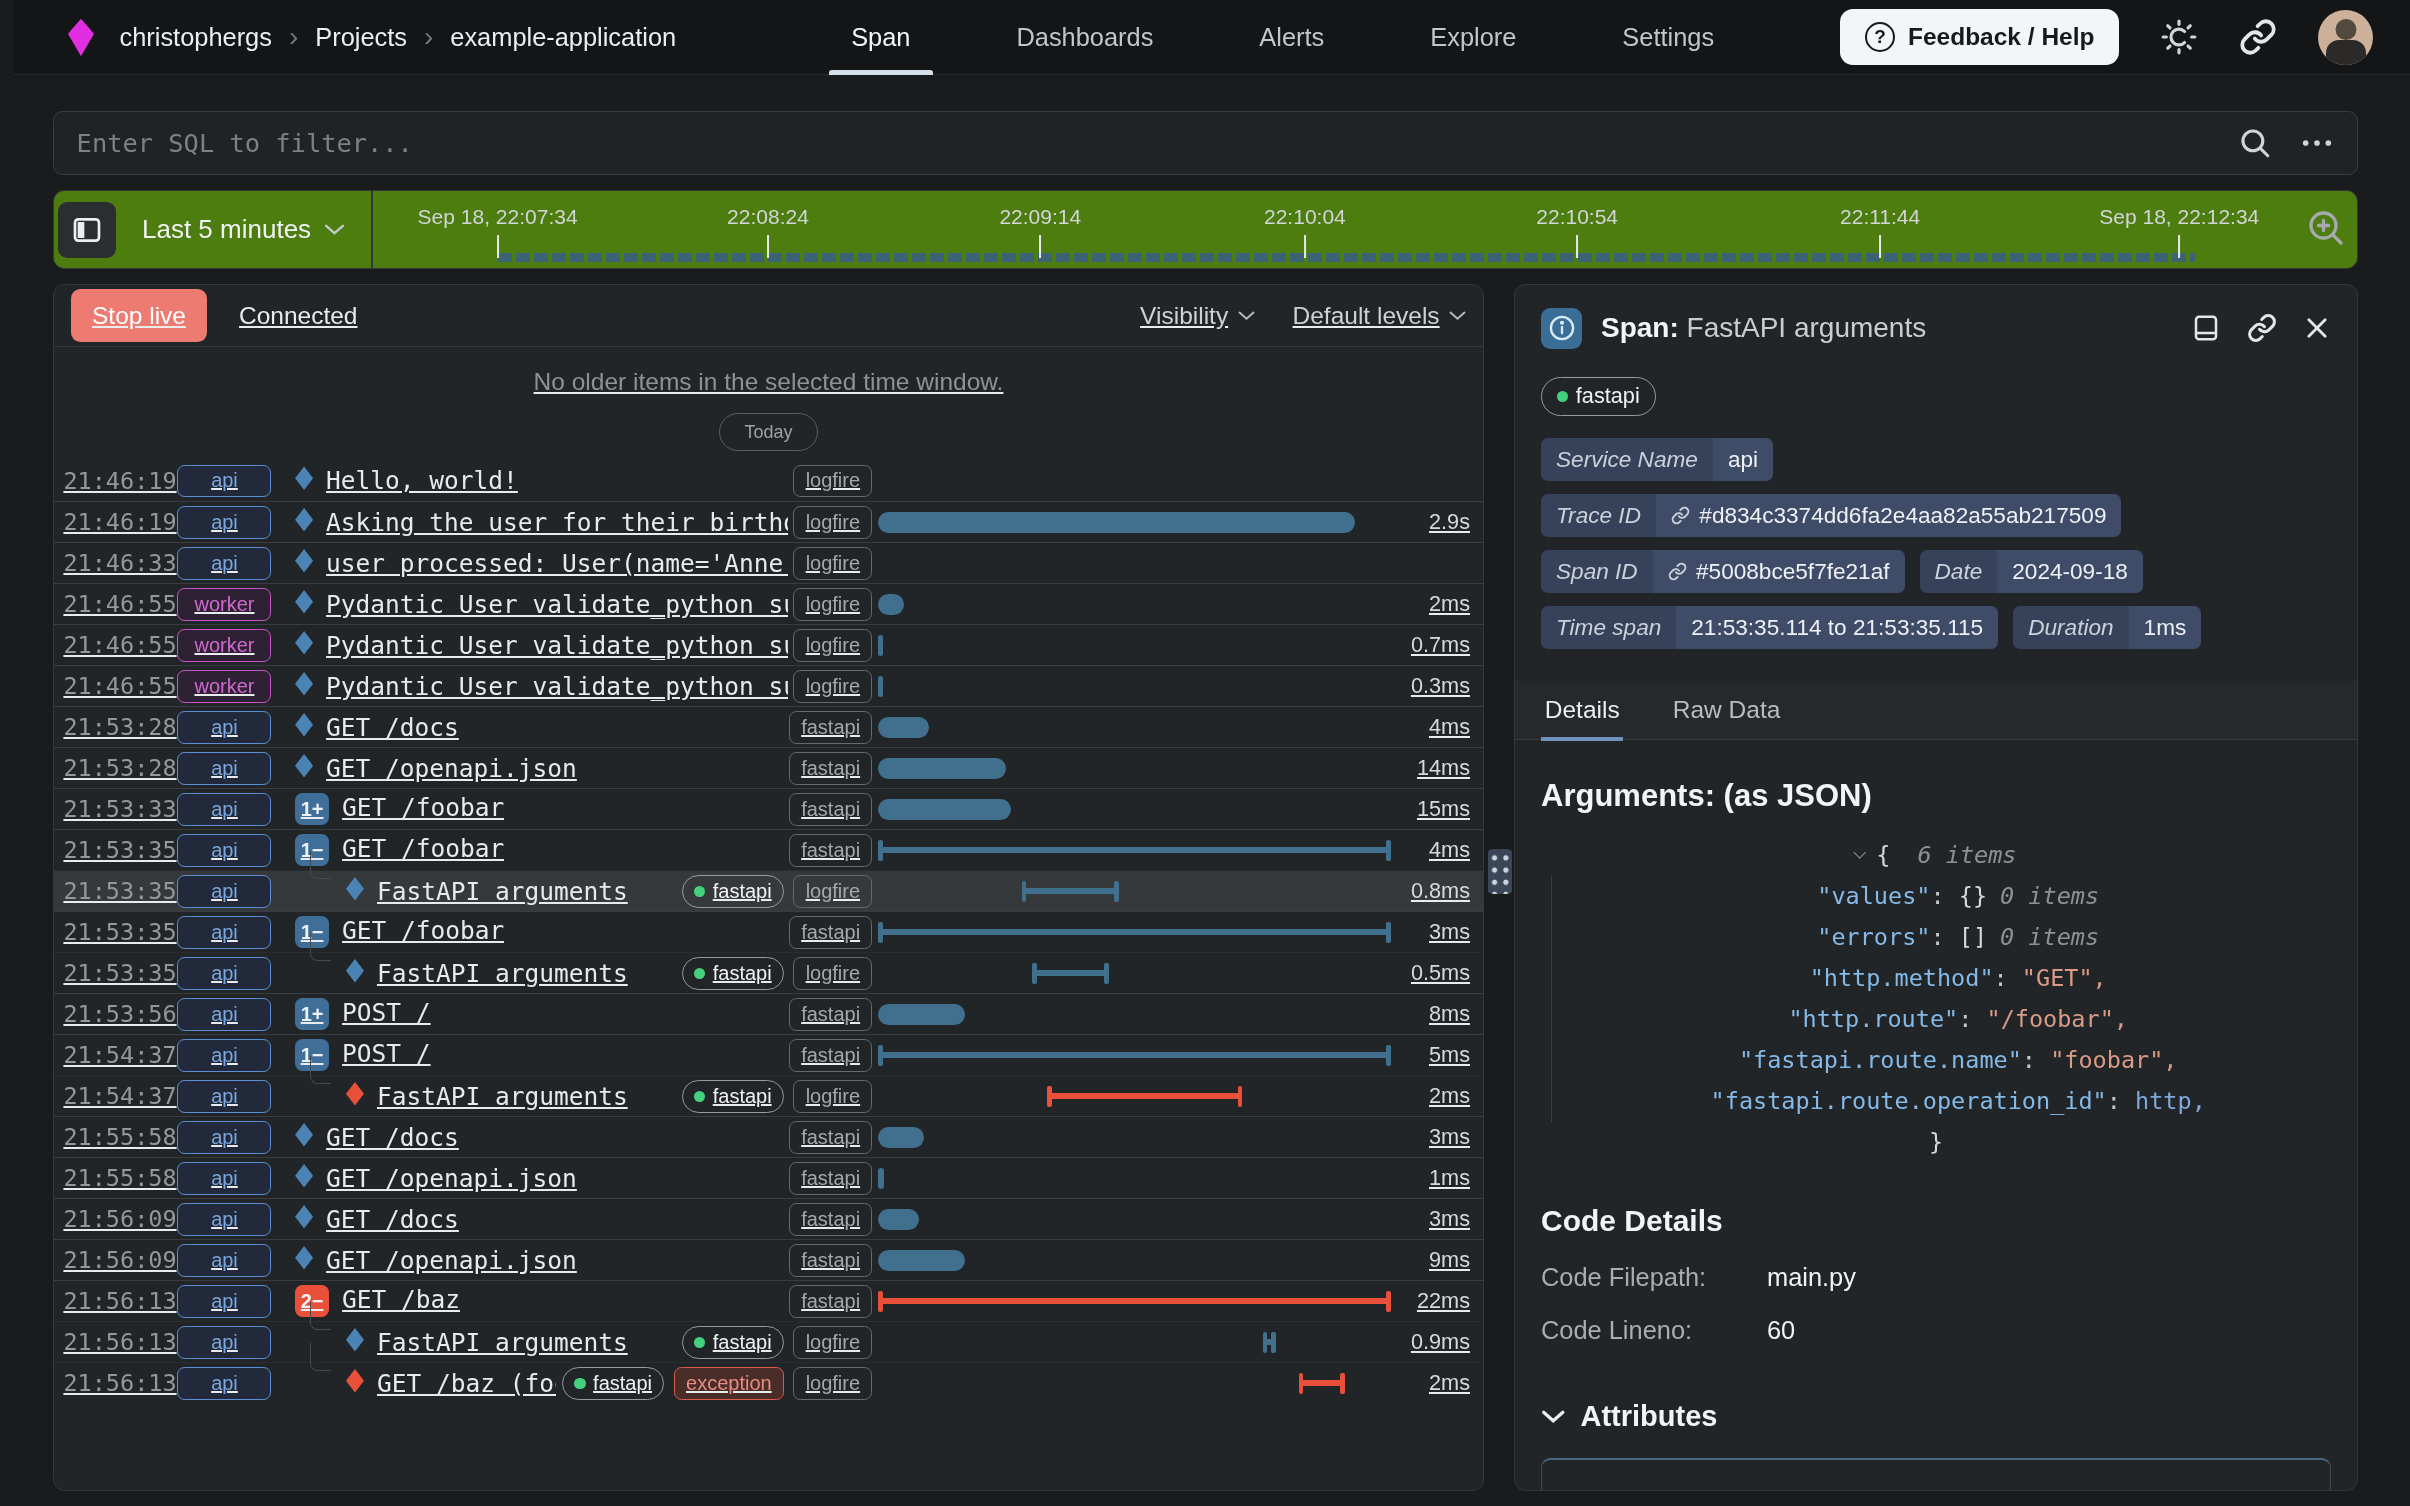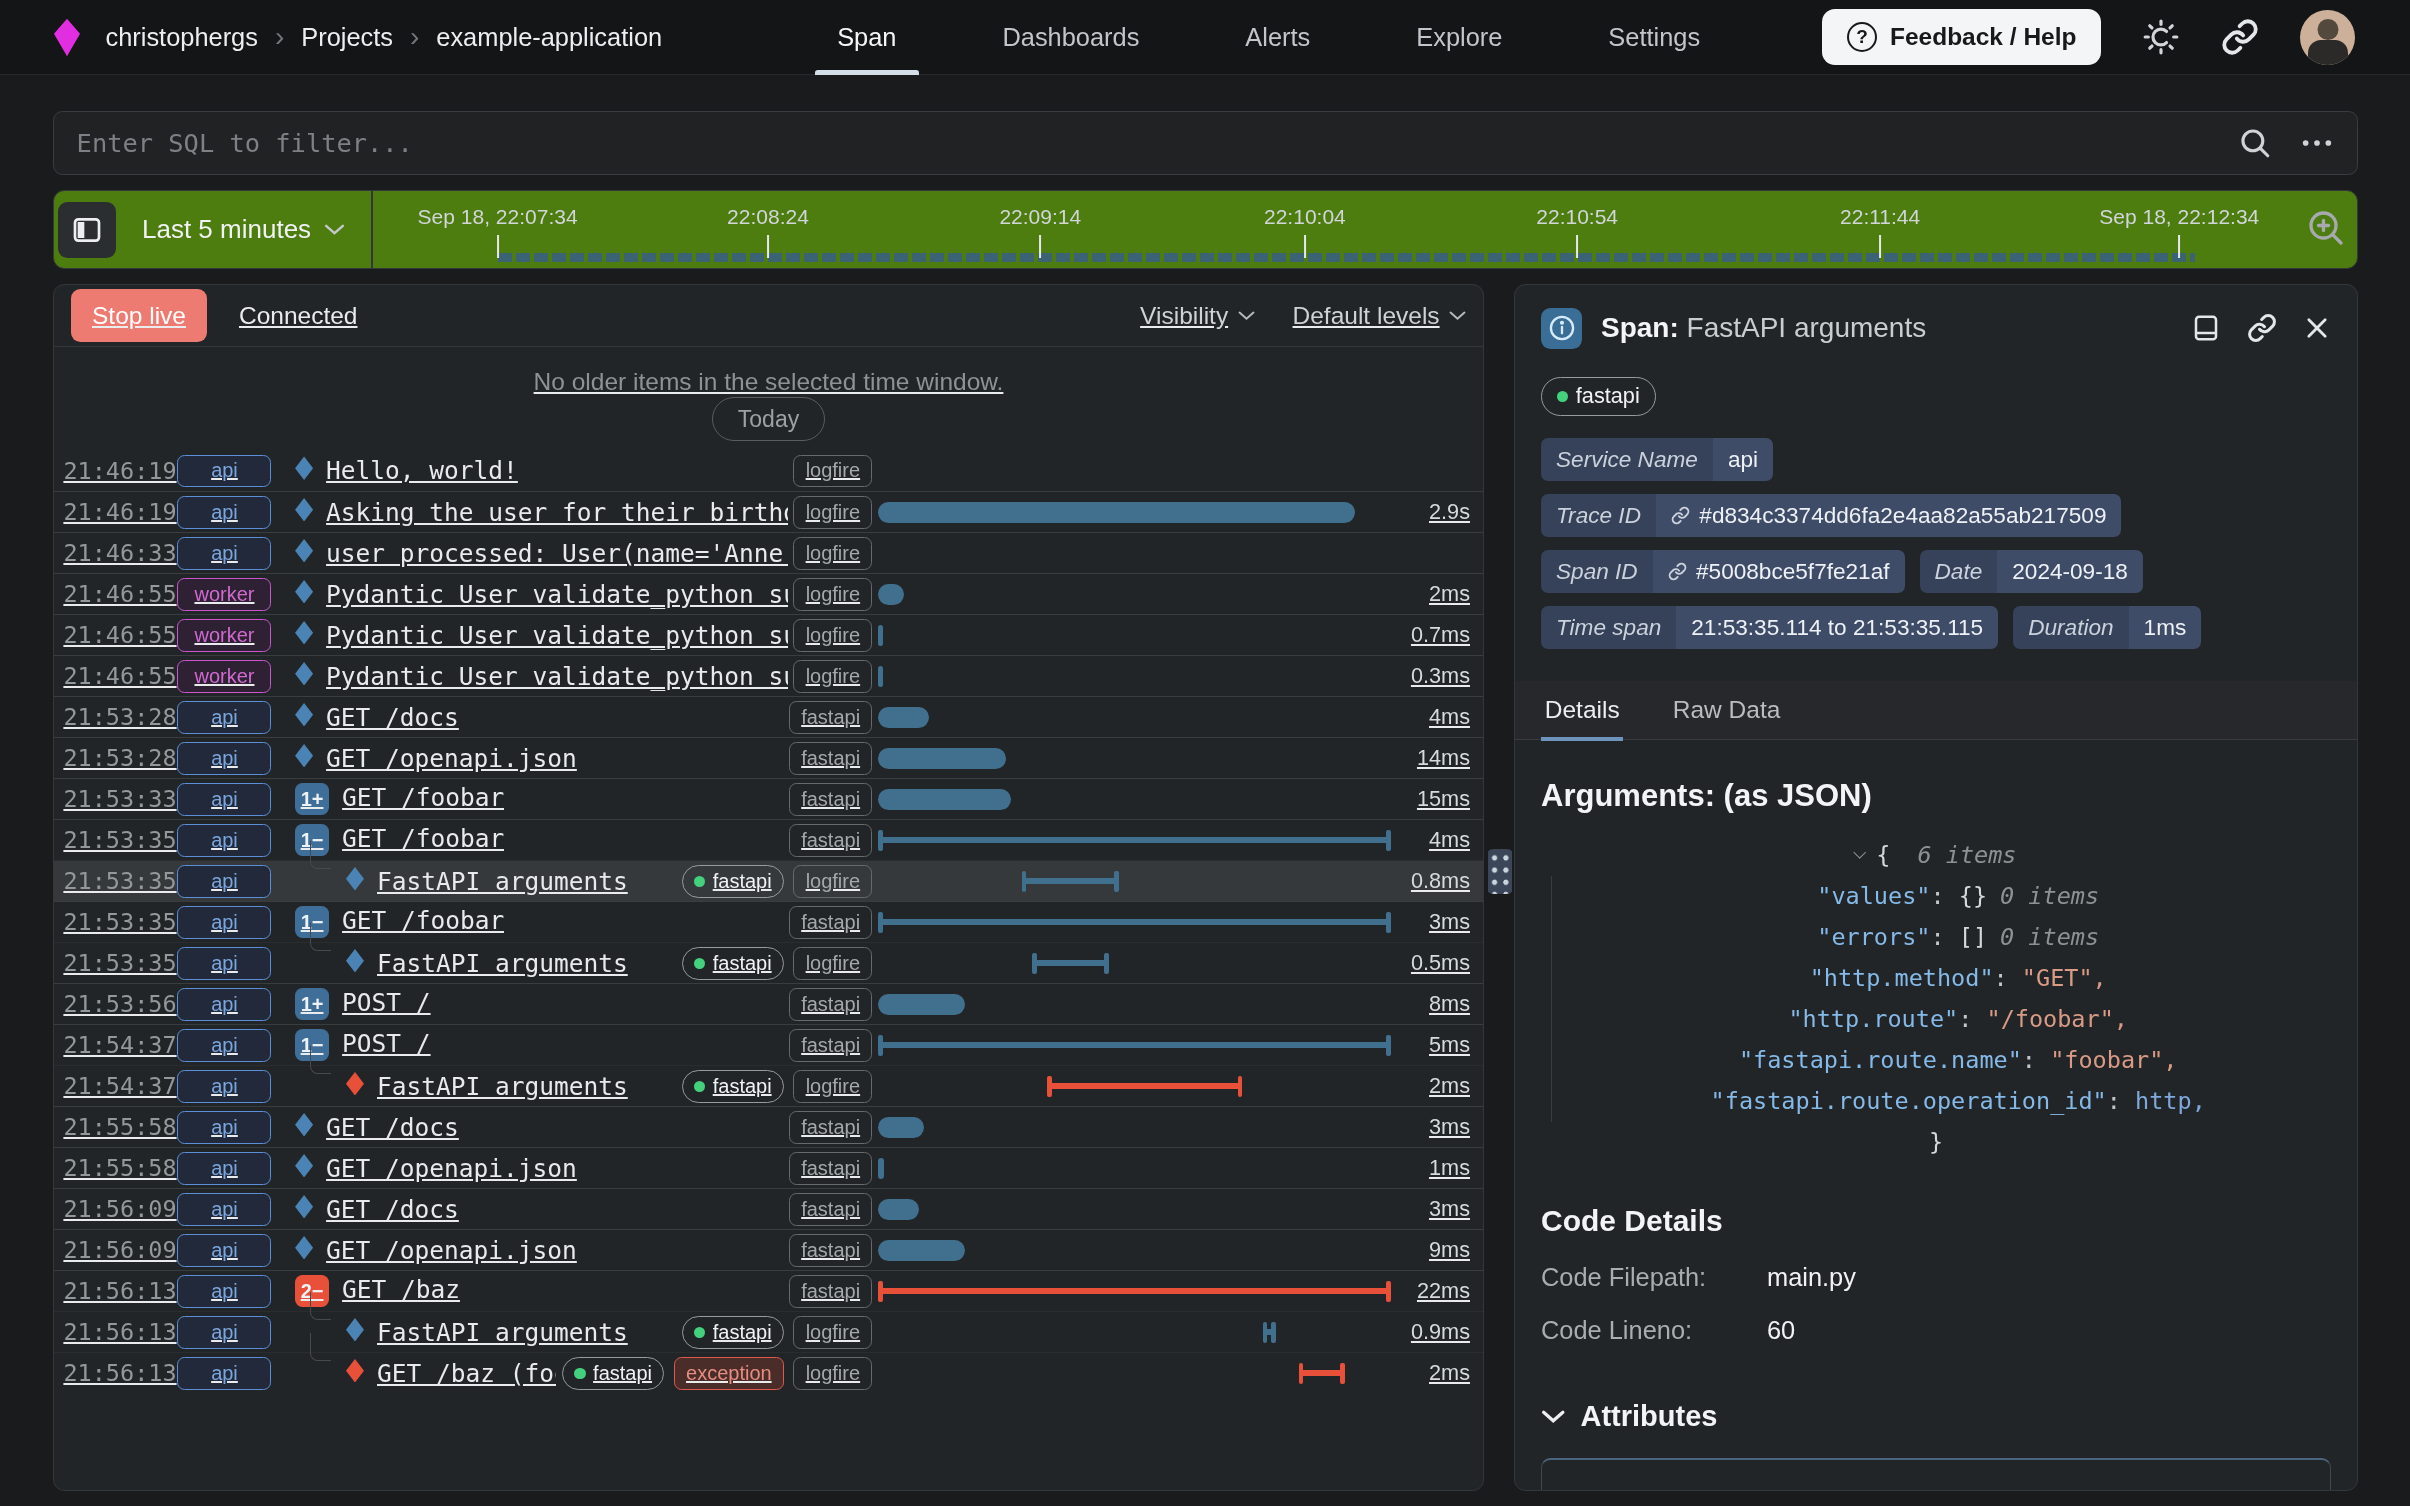--- a/index.html
+++ b/index.html
@@ -1,20 +1,20 @@
 <!DOCTYPE html>
 <html style="font-size:15px"><head>
 <meta charset="utf-8">
 <style>
   * { margin:0; padding:0; box-sizing:border-box; }
   html,body { width:2411px; height:1507px; background:#191b1d; font-family:"Liberation Sans", sans-serif; color:#e9ebed; overflow:hidden; }
   .mono { font-family:"DejaVu Sans Mono", monospace; }
 
   
-  .topnav { height:75px; background:#131517; display:flex; align-items:center; padding:0 56px 0 53px; border-bottom:0.9px solid #26282a; }
+  .topnav { height:75px; background:#131517; display:flex; align-items:center; padding:0 38px 0 53px; border-bottom:0.9px solid #26282a;margin-left:14px; }
   .logo { width:28px; height:41px; margin-right:24.5px; flex-shrink:0; }
   .crumb { font-size:25.4px; color:#eceef0; }
   .crumb-sep { color:#74787d; font-size:28px; margin:0 17px; }
   .nav-tabs { display:flex; margin-left:122px; gap:0; height:75px; }
   .nav-tab { position:relative; display:flex; align-items:center; padding:0 53px; font-size:25.4px; color:#c2c6ca; cursor:pointer; }
   .nav-tab.active { color:#f4f6f8; }
   .nav-tab.active::after { content:''; position:absolute; left:50%; transform:translateX(-50%); bottom:0; width:104px; height:4.7px; background:#d5dfe9; border-radius:2.8px 2.8px 0 0; }
   .nav-right { margin-left:auto; display:flex; align-items:center; gap:41px; }
   .feedback-btn { display:flex; align-items:center; gap:13px; background:#f4f5f6; color:#17191b; font-size:24.5px; font-weight:bold; border:none; border-radius:13px; padding:13px 24.5px; cursor:pointer; }
   .qmark { width:30px; height:30px; border:2.8px solid #17191b; border-radius:50%; display:flex; align-items:center; justify-content:center; font-size:19px; font-weight:bold; }
@@ -51,21 +51,21 @@
   
   .list-header { display:flex; align-items:center; height:62px; padding:0 17px; border-bottom:1.9px solid #33363a; flex-shrink:0; }
   .stop-live { background:#ee7b71; color:#fff; font-size:24.5px; border:none; border-radius:9.4px; padding:12.2px 21px; cursor:pointer; }
   .connected { font-size:24.5px; color:#e9ebed; margin-left:32px; }
   .list-header-right { margin-left:auto; display:flex; align-items:center; gap:38px; }
   .dd { display:flex; align-items:center; gap:9.4px; font-size:24.5px; color:#ced2d5; cursor:pointer; }
 
   
   .empty-zone { padding:21px 0 9.4px; text-align:center; flex-shrink:0; }
   .empty-text { font-size:24.5px; color:#8e9297; }
-  .today-pill { margin-top:1px; display:inline-block; border:1.9px solid #595d60; border-radius:941px; color:#9da1a6; font-size:23px; padding:7.5px 24.5px; background:transparent; cursor:pointer; }
+  .today-pill { margin-top:17px; display:inline-block; border:1.9px solid #595d60; border-radius:941px; color:#9da1a6; font-size:18px; padding:7.5px 24.5px; background:transparent; cursor:pointer; }
 
   
   .rows { flex:1; overflow:hidden; }
   .row { display:flex; align-items:center; height:41px; padding:0 13px 0 9.4px; border-top:0.9px solid #3a3d40; cursor:pointer; }
   .row.child { border-top-color:#2a2c2e; }
   .row:first-child { border-top:none; }
   .row.selected { background:#35393c; }
   .cell-time { width:98px; font-size:23.5px; color:#93989d; flex-shrink:0; }
   .cell-service { width:115px; display:flex; justify-content:center; flex-shrink:0; margin:0 5.6px; }
   .tag { width:94px; text-align:center; font-size:20px; border-radius:7.5px; padding:3.8px 0; border:1.9px solid; }

